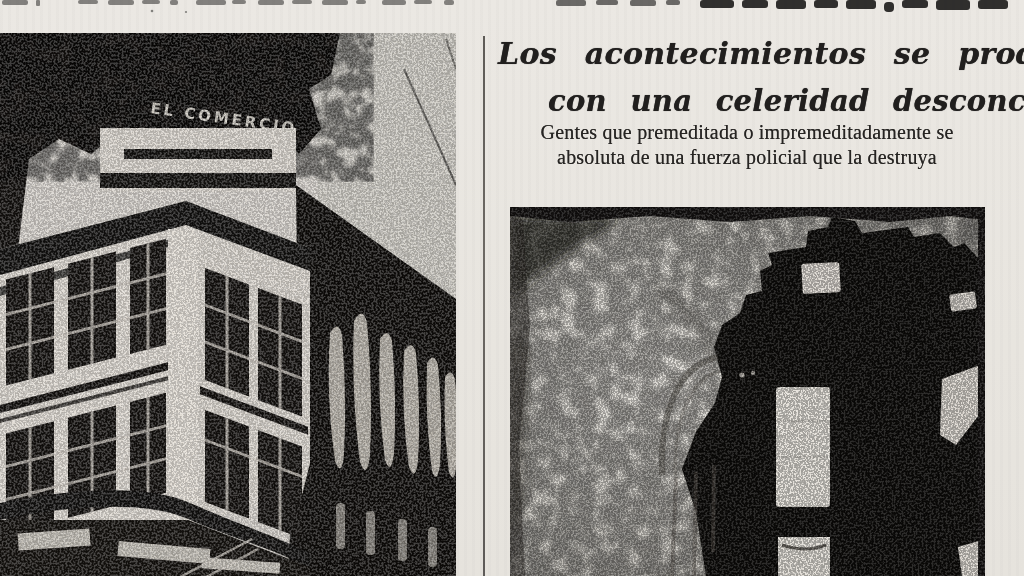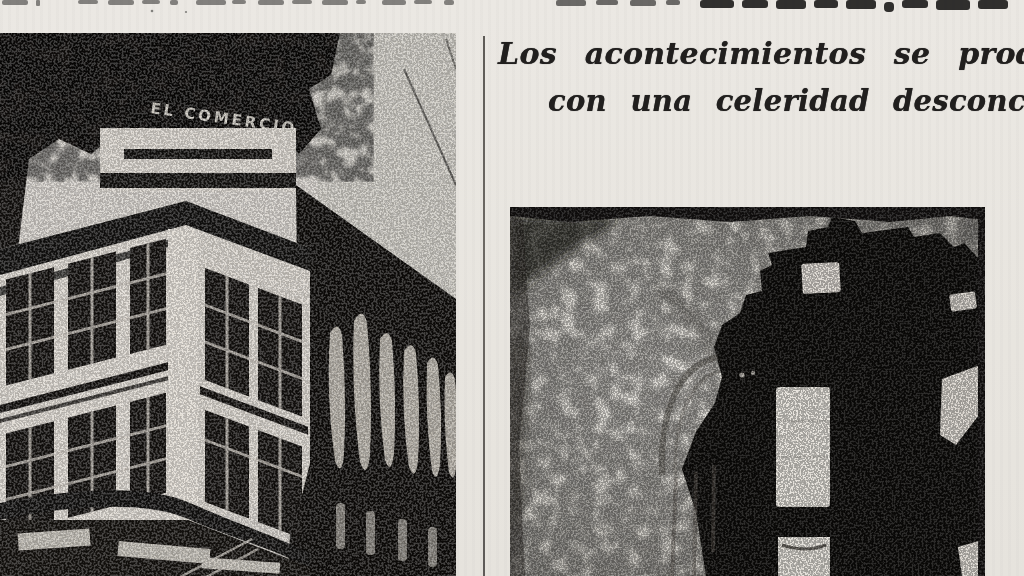--- a/index.html
+++ b/index.html
@@ -198,20 +198,22 @@
   </div>
 
   <div class="column-divider"></div>
 
   <div class="right-column">
     <h1 class="headline">
       <span class="hl1">Los acontecimientos se produjeron</span>
       <span class="hl2">con una celeridad desconcertante</span>
     </h1>
     <p class="subhead">
+      <span>Gentes que premeditada o impremeditadamente se</span>
+      <span>absoluta de una fuerza policial que la destruya</span>
     </p>
 
     <div class="right-photo-wrap">
       <svg viewBox="0 0 475 369" width="475" height="369">
         <defs>
           <radialGradient id="rsky" cx="30%" cy="45%" r="80%">
             <stop offset="0" stop-color="#e7e4de"></stop>
             <stop offset="0.55" stop-color="#cfccc5"></stop>
             <stop offset="1" stop-color="#a8a59f"></stop>
           </radialGradient>

